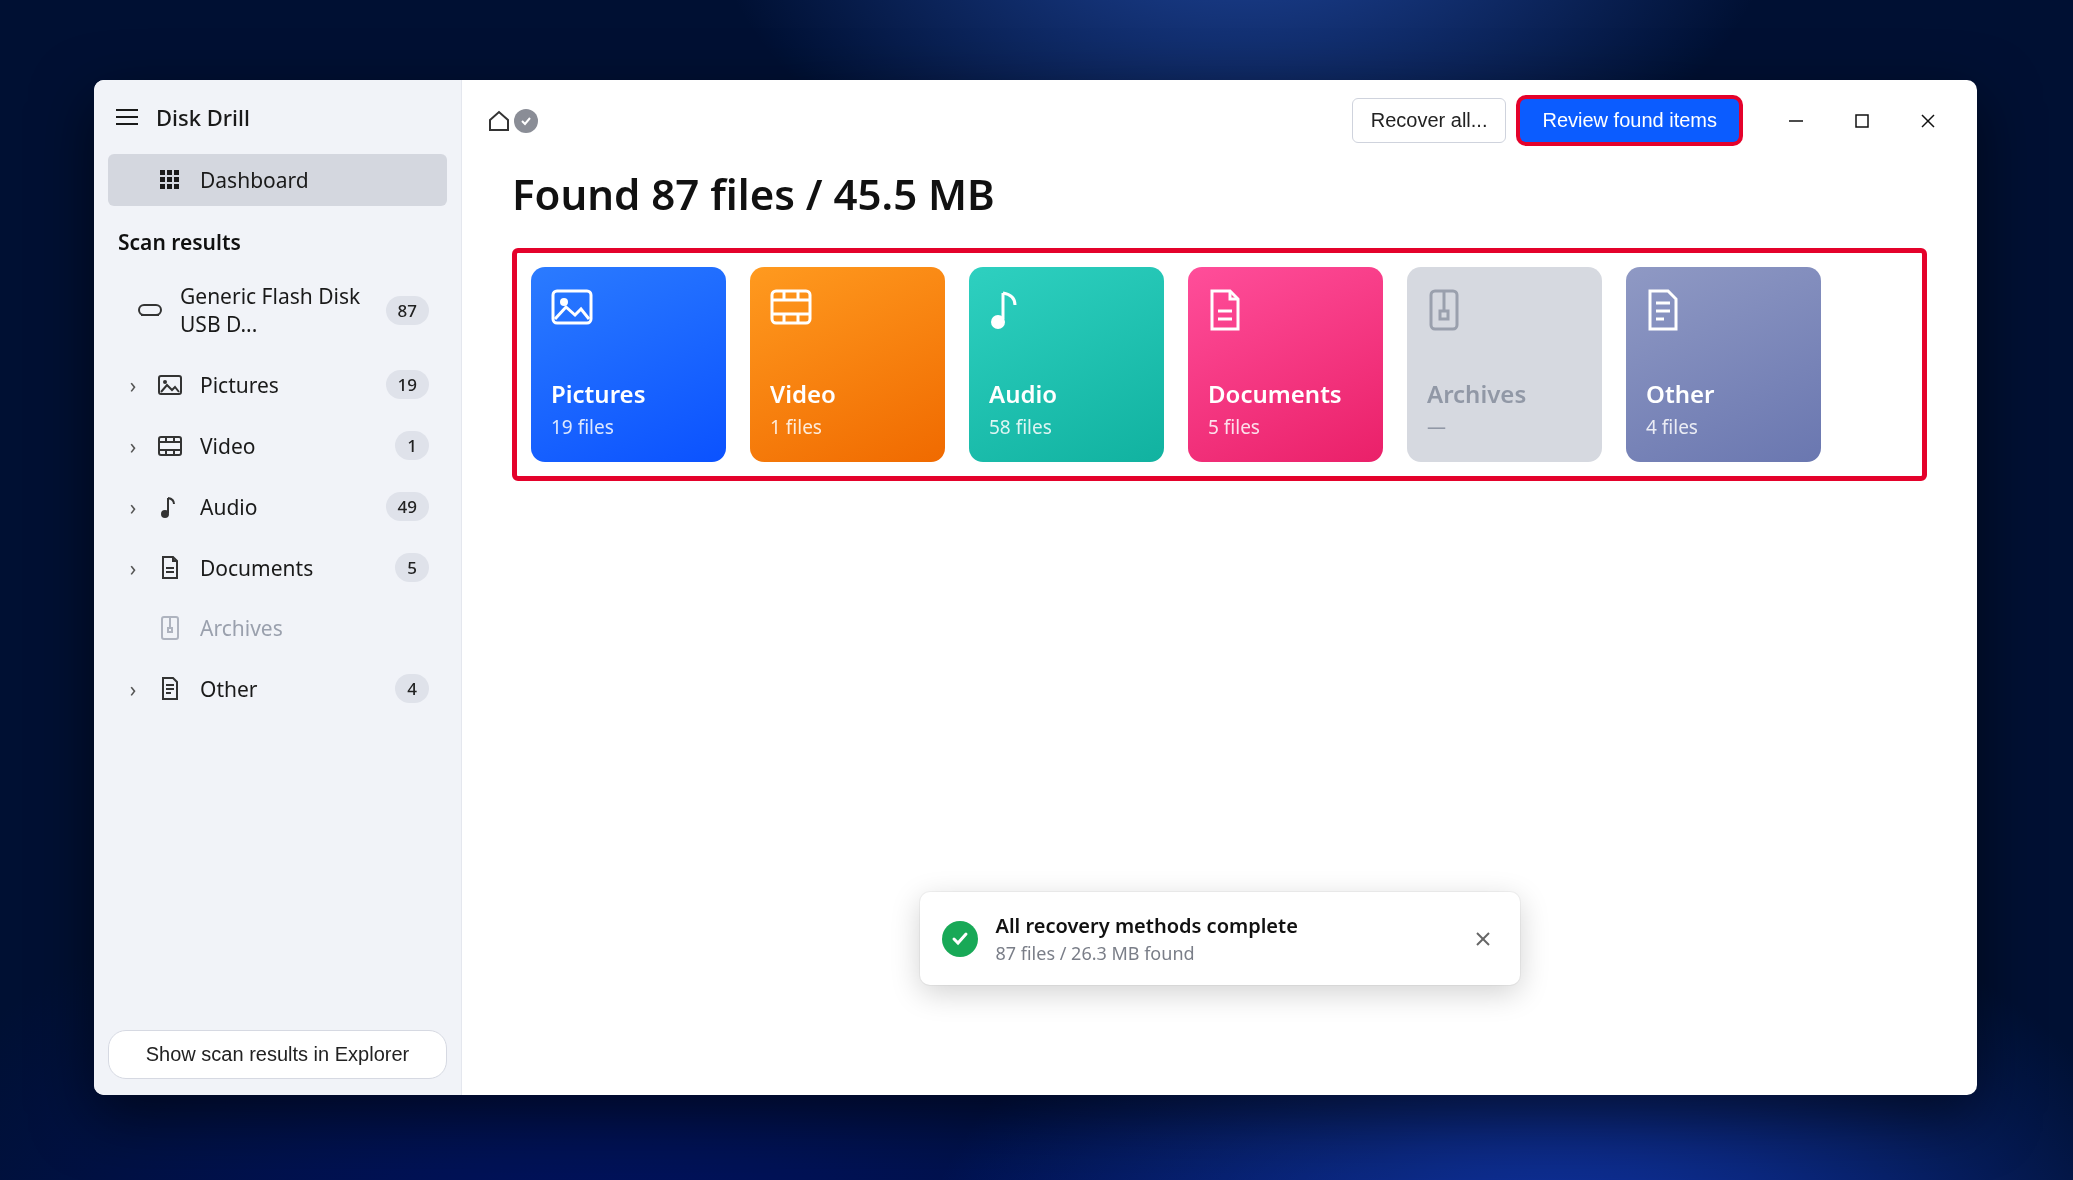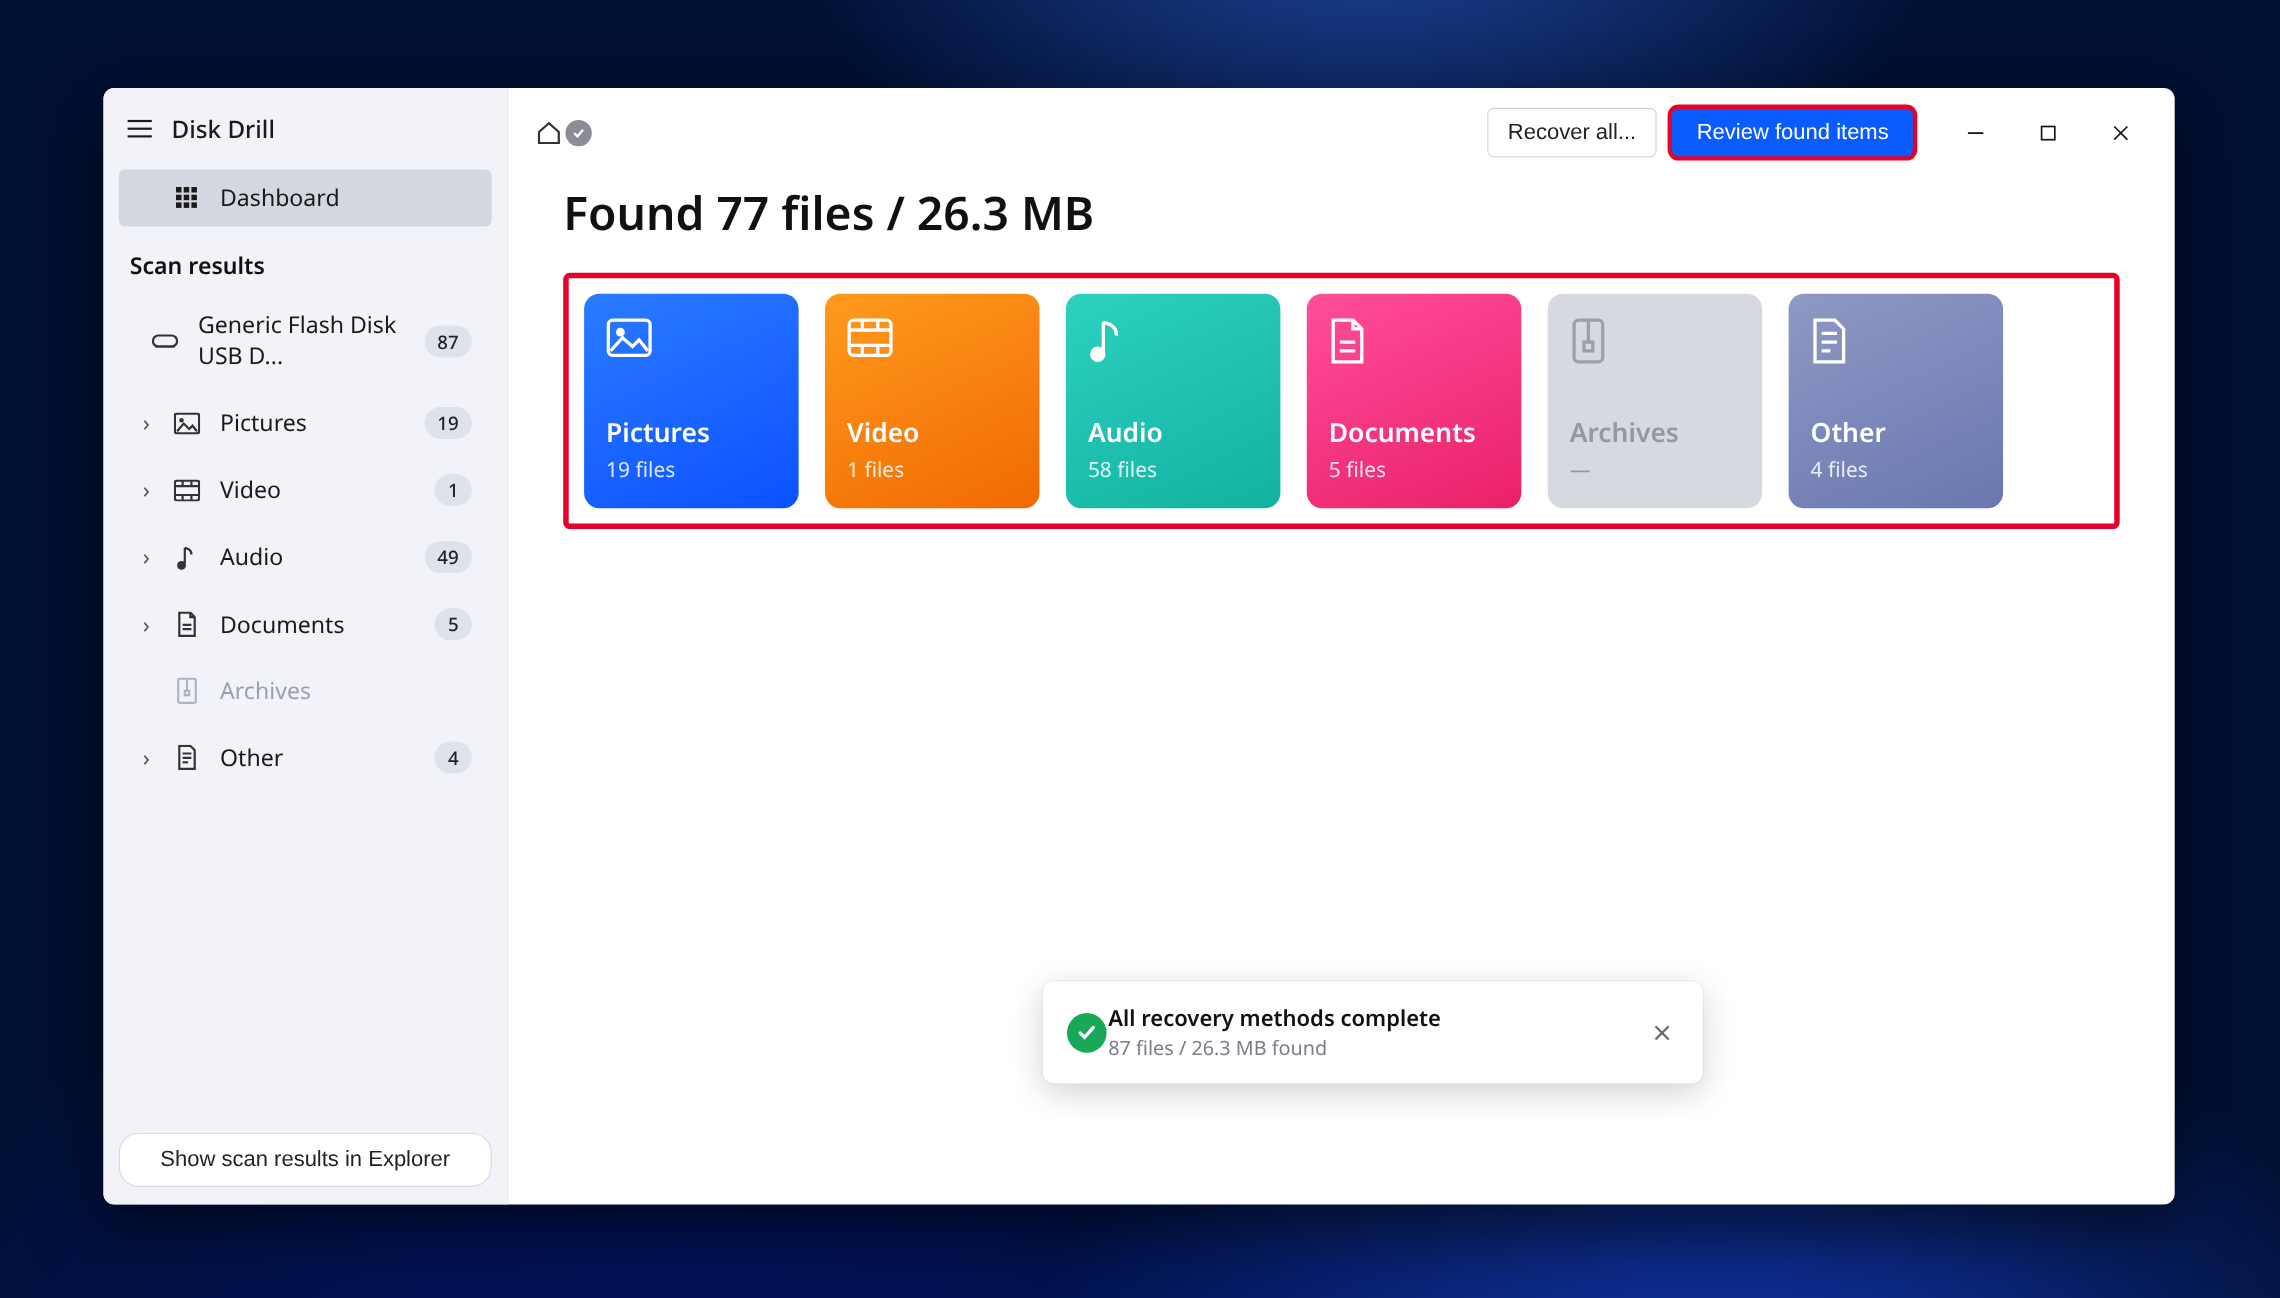--- a/index.html
+++ b/index.html
@@ -197,22 +197,21 @@
   .toast {
     position: absolute;
     left: 50%; transform: translateX(-50%);
     bottom: 110px;
     width: 600px;
     background: #fff;
     border-radius: 10px;
     box-shadow: 0 8px 30px rgba(0,0,0,.18), 0 0 0 1px rgba(0,0,0,.04);
     display: flex; align-items: center;
     padding: 20px 22px;
-    gap: 2px;
-    margin-left: 28px;
+    gap: 18px;
   }
   .toast .tick {
     width: 36px; height: 36px; border-radius: 50%;
     background: #18a957; display: inline-flex;
     align-items: center; justify-content: center; color: #fff;
     flex-shrink: 0;
   }
   .toast .toast-text { flex: 1; }
   .toast .toast-title { font-size: 20px; font-weight: 600; color: #111; }
   .toast .toast-sub { font-size: 18px; color: #7a7e88; margin-top: 2px; }
@@ -385,21 +384,21 @@
       </span>
       <span class="win-ctrl">
         <svg width="16" height="16" viewBox="0 0 16 16">
             <line x1="2" y1="2" x2="14" y2="14" stroke="#111" stroke-width="1.5"></line>
             <line x1="14" y1="2" x2="2" y2="14" stroke="#111" stroke-width="1.5"></line>
           </svg>
       </span>
     </div>
 
     <div class="content">
-      <h1 class="headline">Found 77 files / 26.3 MB</h1>
+      <h1 class="headline">Found 87 files / 45.5 MB</h1>
 
       <div class="cards-wrap">
         <div class="card pictures">
           <span class="card-icon">
             <svg width="42" height="36" viewBox="0 0 42 36">
                 <rect x="2" y="2" width="38" height="32" rx="4" fill="none" stroke="#fff" stroke-width="3"></rect>
                 <circle cx="13" cy="13" r="4" fill="#fff"></circle>
                 <path d="M4 30 L15 18 L24 26 L30 20 L38 30" fill="none" stroke="#fff" stroke-width="3"></path>
               </svg>
           </span>

